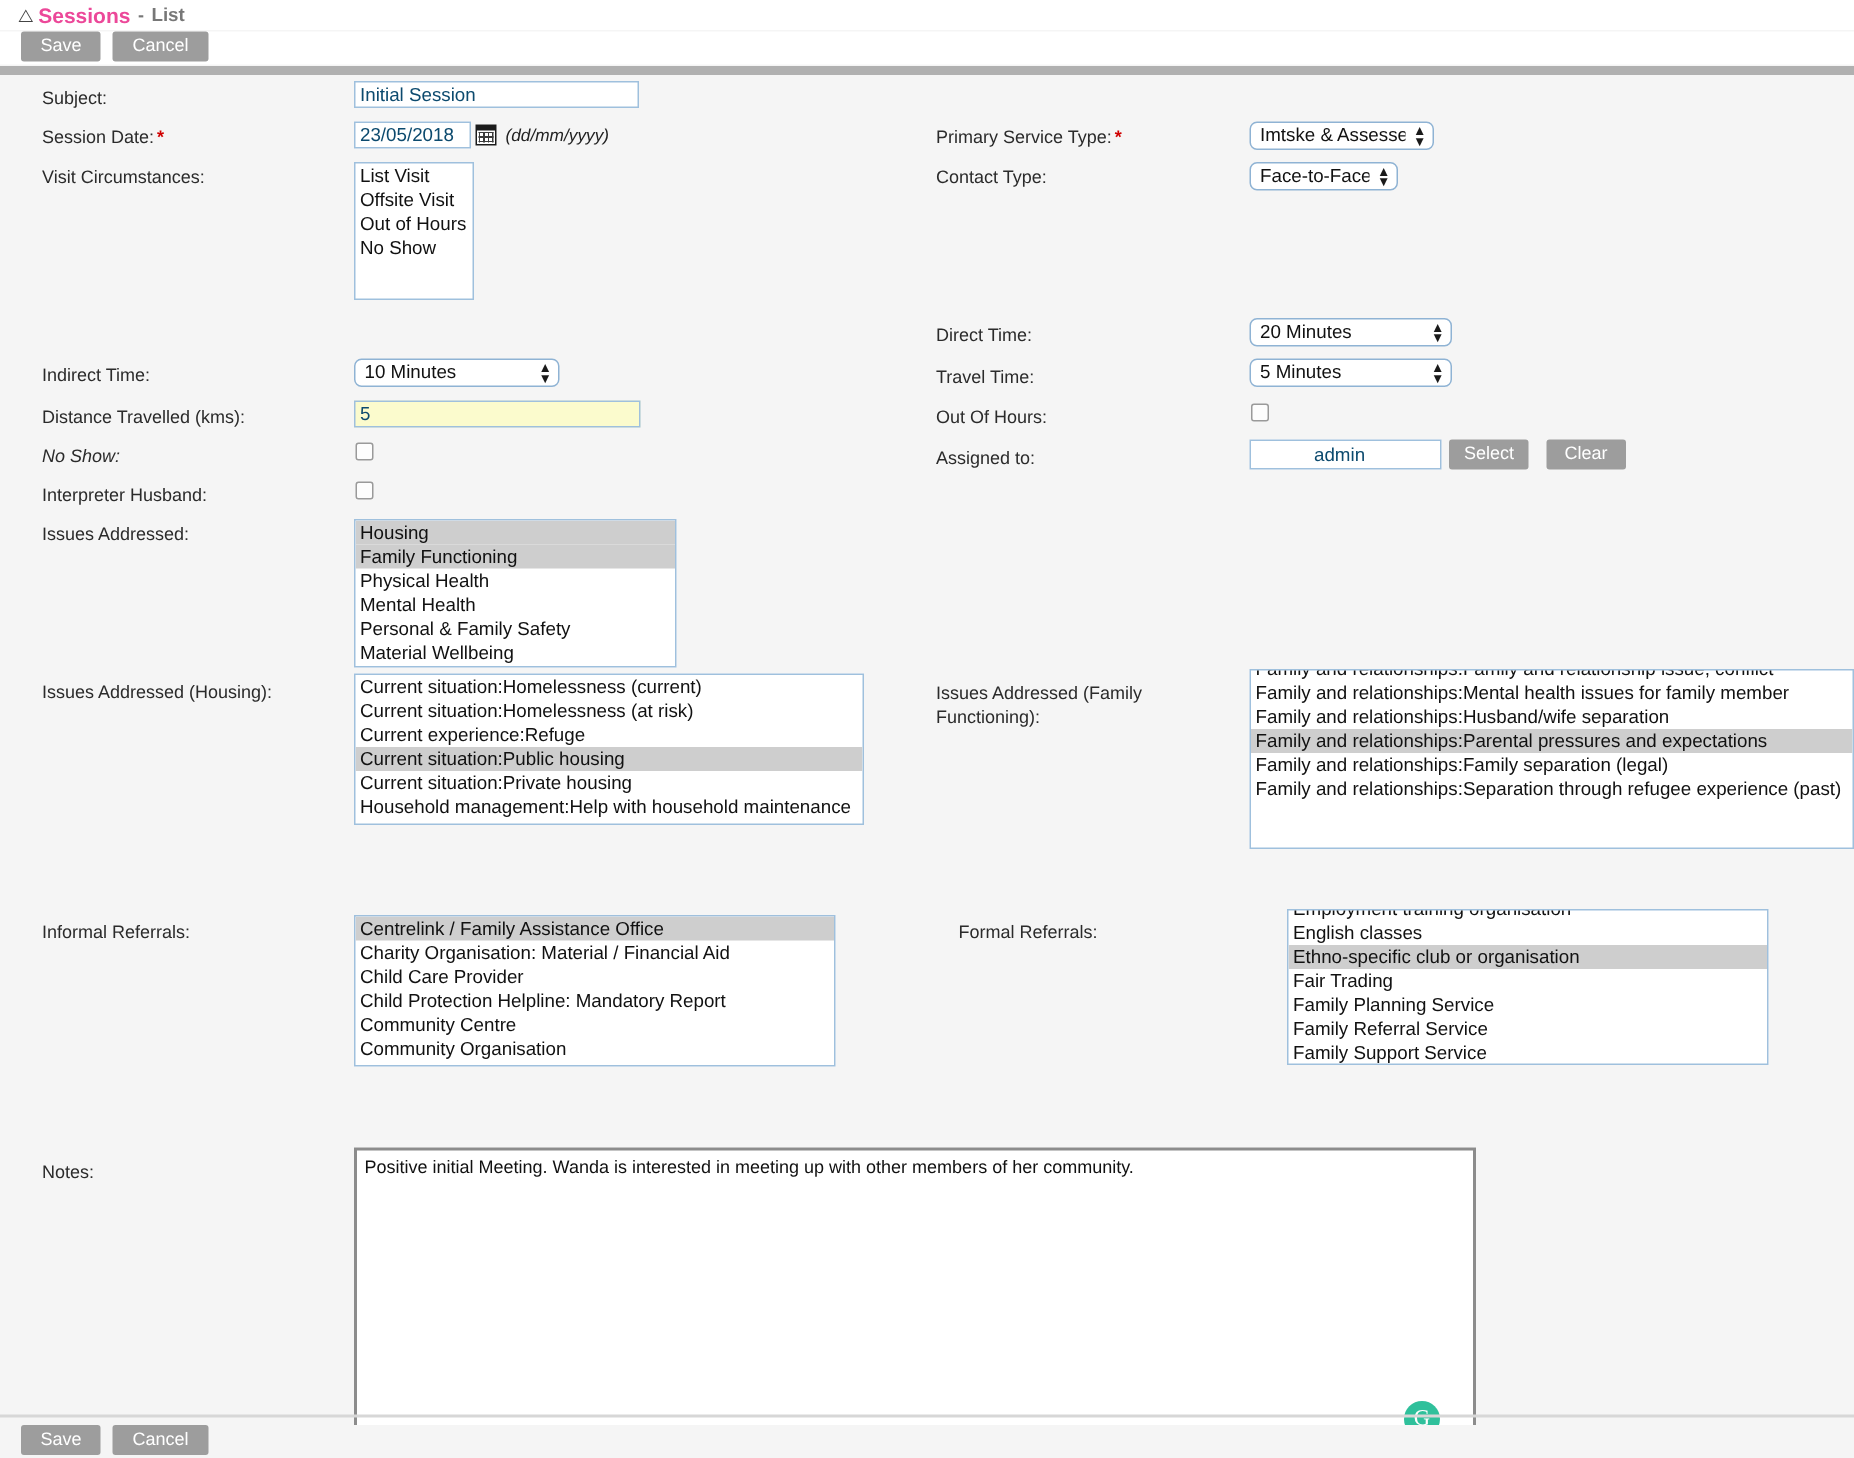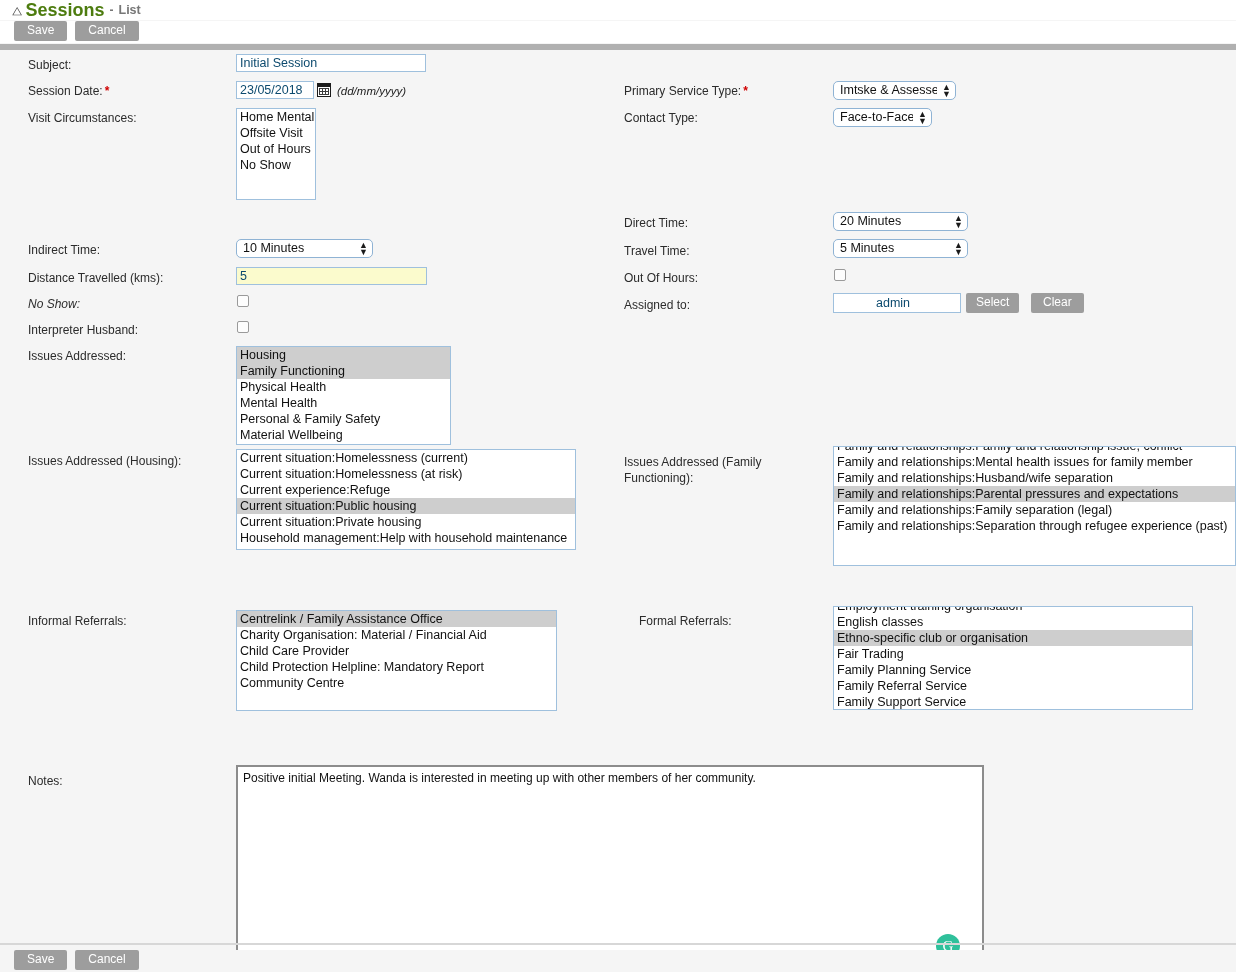--- a/index.html
+++ b/index.html
@@ -17,21 +17,21 @@
   
   .crumb-bar {
     position: absolute; left: 0; top: 0; width: 1236px; height: 20px;
     background: #ffffff;
     display: flex; align-items: center; padding-left: 13px; gap: 0px;
   }
   .crumb-icon {
     font-size: 11px; color: #444; margin-right: 4px; line-height: 1;
     display: inline-block; transform: scaleX(1.15);
   }
-  .crumb-title { font-weight: bold; font-size: 18px; color: #4d7c0f; }
+  .crumb-title { font-weight: bold; font-size: 14px; color: #ec4899; }
   .crumb-sep { color: #777; margin: 0 5px; font-weight: bold; }
   .crumb-sub { font-weight: bold; font-size: 12.5px; color: #777; }
 
   .btnbar-top {
     position: absolute; left: 0; top: 21px; width: 1236px; height: 22px;
     background: #ffffff; display: flex; align-items: flex-start; gap: 8px;
     padding-left: 14px;
   }
   .btnbar-bottom {
     position: absolute; left: 0; top: 950px; width: 1236px; height: 22px;
@@ -164,21 +164,21 @@
     <span class="lbl" style="left:28px; top:34px;">
       <span>Session Date:</span><span class="req">*</span>
     </span>
     <input class="txt" style="left: 236px; top: 31px; width: 78px;" value="23/05/2018">
     <span class="cal-icon" style="left:317px; top:33px;"></span>
     <span class="hint" style="left:337px; top:35px;">(dd/mm/yyyy)</span>
 
     <span class="lbl" style="left:28px; top:61px;">Visit Circumstances:</span>
     <div class="listbox" style="left:236px; top:58px; width:80px; height:92px;">
       <div class="inner">
-        <div class="opt">Home Mental</div>
+        <div class="opt">List Visit</div>
         <div class="opt">Offsite Visit</div>
         <div class="opt">Out of Hours</div>
         <div class="opt">No Show</div>
       </div>
     </div>
 
     <span class="lbl" style="left:28px; top:193px;">Indirect Time:</span>
     <div class="selwrap" style="left:236px; top:189px;">
       <select class="sel" style="position:static; width:137px;">
         <option>10 Minutes</option>
@@ -223,20 +223,21 @@
     </div>
 
     <span class="lbl" style="left:28px; top:564px;">Informal Referrals:</span>
     <div class="listbox" style="left:236px; top:560px; width:321px; height:101px;">
       <div class="inner">
         <div class="opt sel">Centrelink / Family Assistance Office</div>
         <div class="opt">Charity Organisation: Material / Financial Aid</div>
         <div class="opt">Child Care Provider</div>
         <div class="opt">Child Protection Helpline: Mandatory Report</div>
         <div class="opt">Community Centre</div>
+        <div class="opt">Community Organisation</div>
       </div>
     </div>
 
     <span class="lbl" style="left:624px; top:34px;">
       <span>Primary Service Type:</span><span class="req">*</span>
     </span>
     <div class="selwrap" style="left:833px; top:31px;">
       <select class="sel" style="position:static; width:123px;">
         <option>Imtske &amp; Assesse</option>
       </select>
@@ -295,21 +296,21 @@
         <div class="opt">Family and relationships:Family and relationship issue, conflict</div>
         <div class="opt">Family and relationships:Mental health issues for family member</div>
         <div class="opt">Family and relationships:Husband/wife separation</div>
         <div class="opt sel">Family and relationships:Parental pressures and expectations</div>
         <div class="opt">Family and relationships:Family separation (legal)</div>
         <div class="opt">Family and relationships:Separation through refugee experience (past)</div>
       </div>
     </div>
 
     <span class="lbl" style="left:624px; top:564px;margin-left:15px;">Formal Referrals:</span>
-    <div class="listbox scrolled" style="left:833px; top:556px; width:360px; height:104px;">
+    <div class="listbox scrolled" style="left:858px; top:556px; width:321px; height:104px;">
       <div class="inner">
         <div class="opt">Employment training organisation</div>
         <div class="opt">English classes</div>
         <div class="opt sel">Ethno-specific club or organisation</div>
         <div class="opt">Fair Trading</div>
         <div class="opt">Family Planning Service</div>
         <div class="opt">Family Referral Service</div>
         <div class="opt">Family Support Service</div>
       </div>
     </div>

